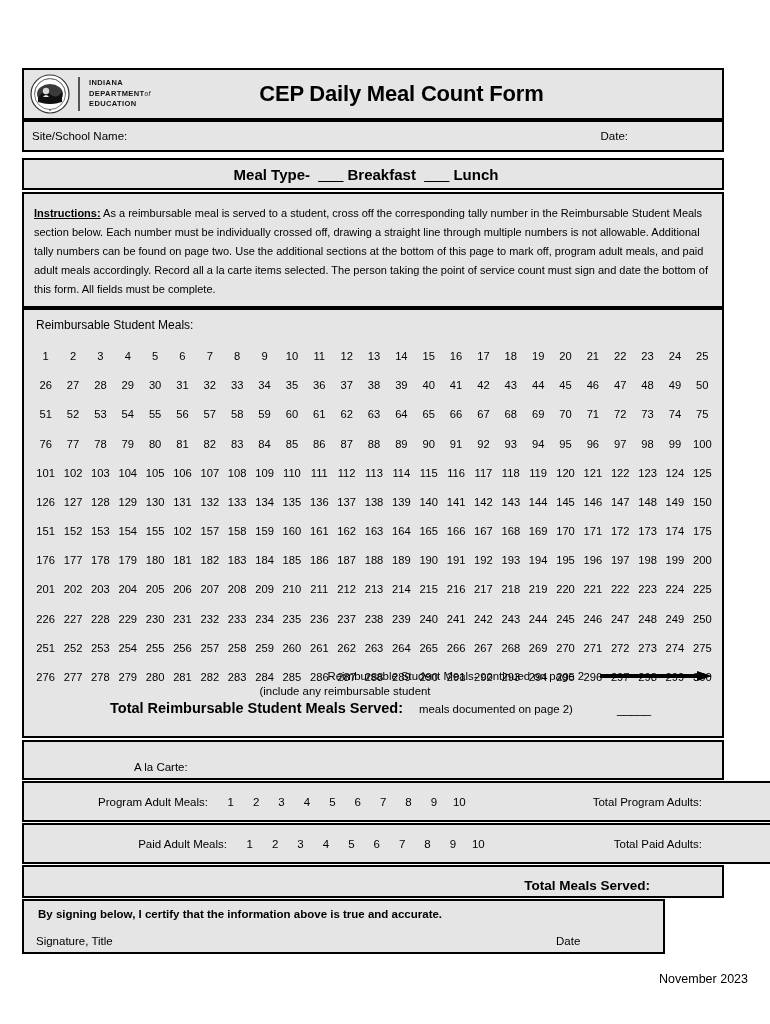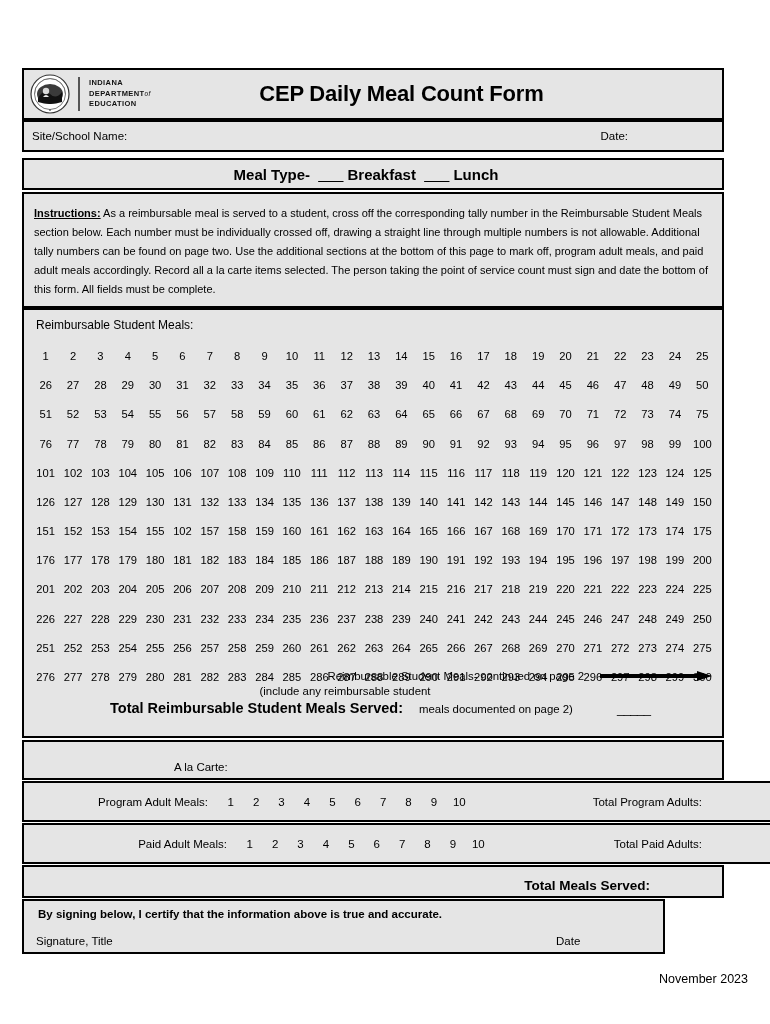--- a/index.html
+++ b/index.html
@@ -200,21 +200,21 @@
   }
   #total-blank {
     margin-left: 44px;
     font-size: 13px;
     letter-spacing: -0.5px;
   }
 
   
   #alacarte-box {
     left: 22px; top: 740px; width: 702px; height: 40px;
-    display: flex; align-items: flex-end; padding-left: 40px;
+    display: flex; align-items: flex-end;
   }
   #alacarte-label {
     font-size: 11.5px;
     margin-left: 110px;
     margin-bottom: 5px;
   }
 
   
   .adult-box {
     left: 22px; width: 754px; height: 41px;

